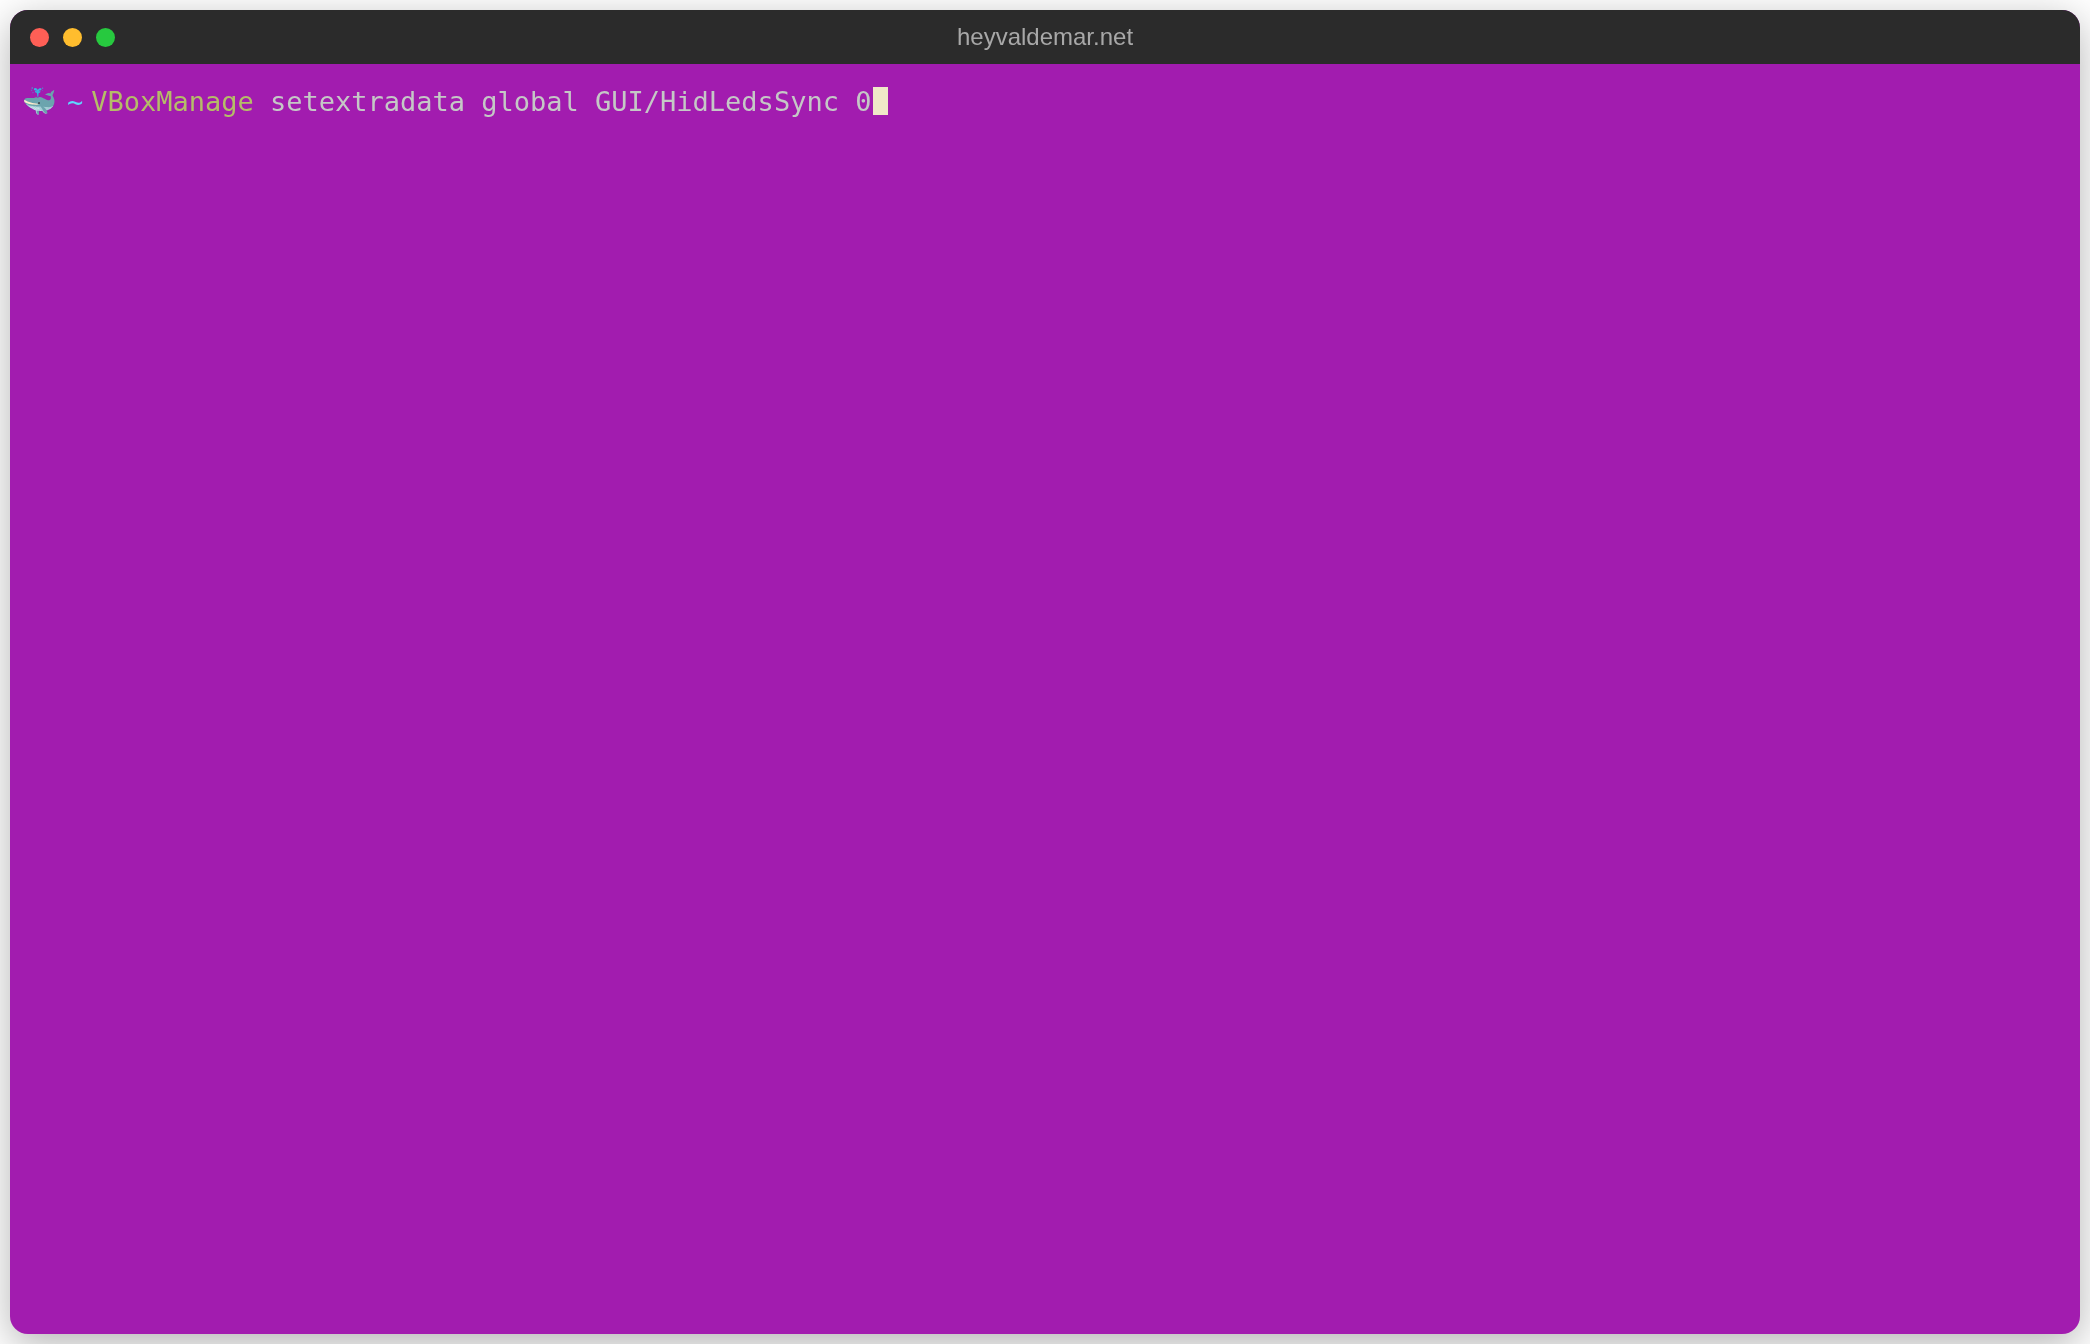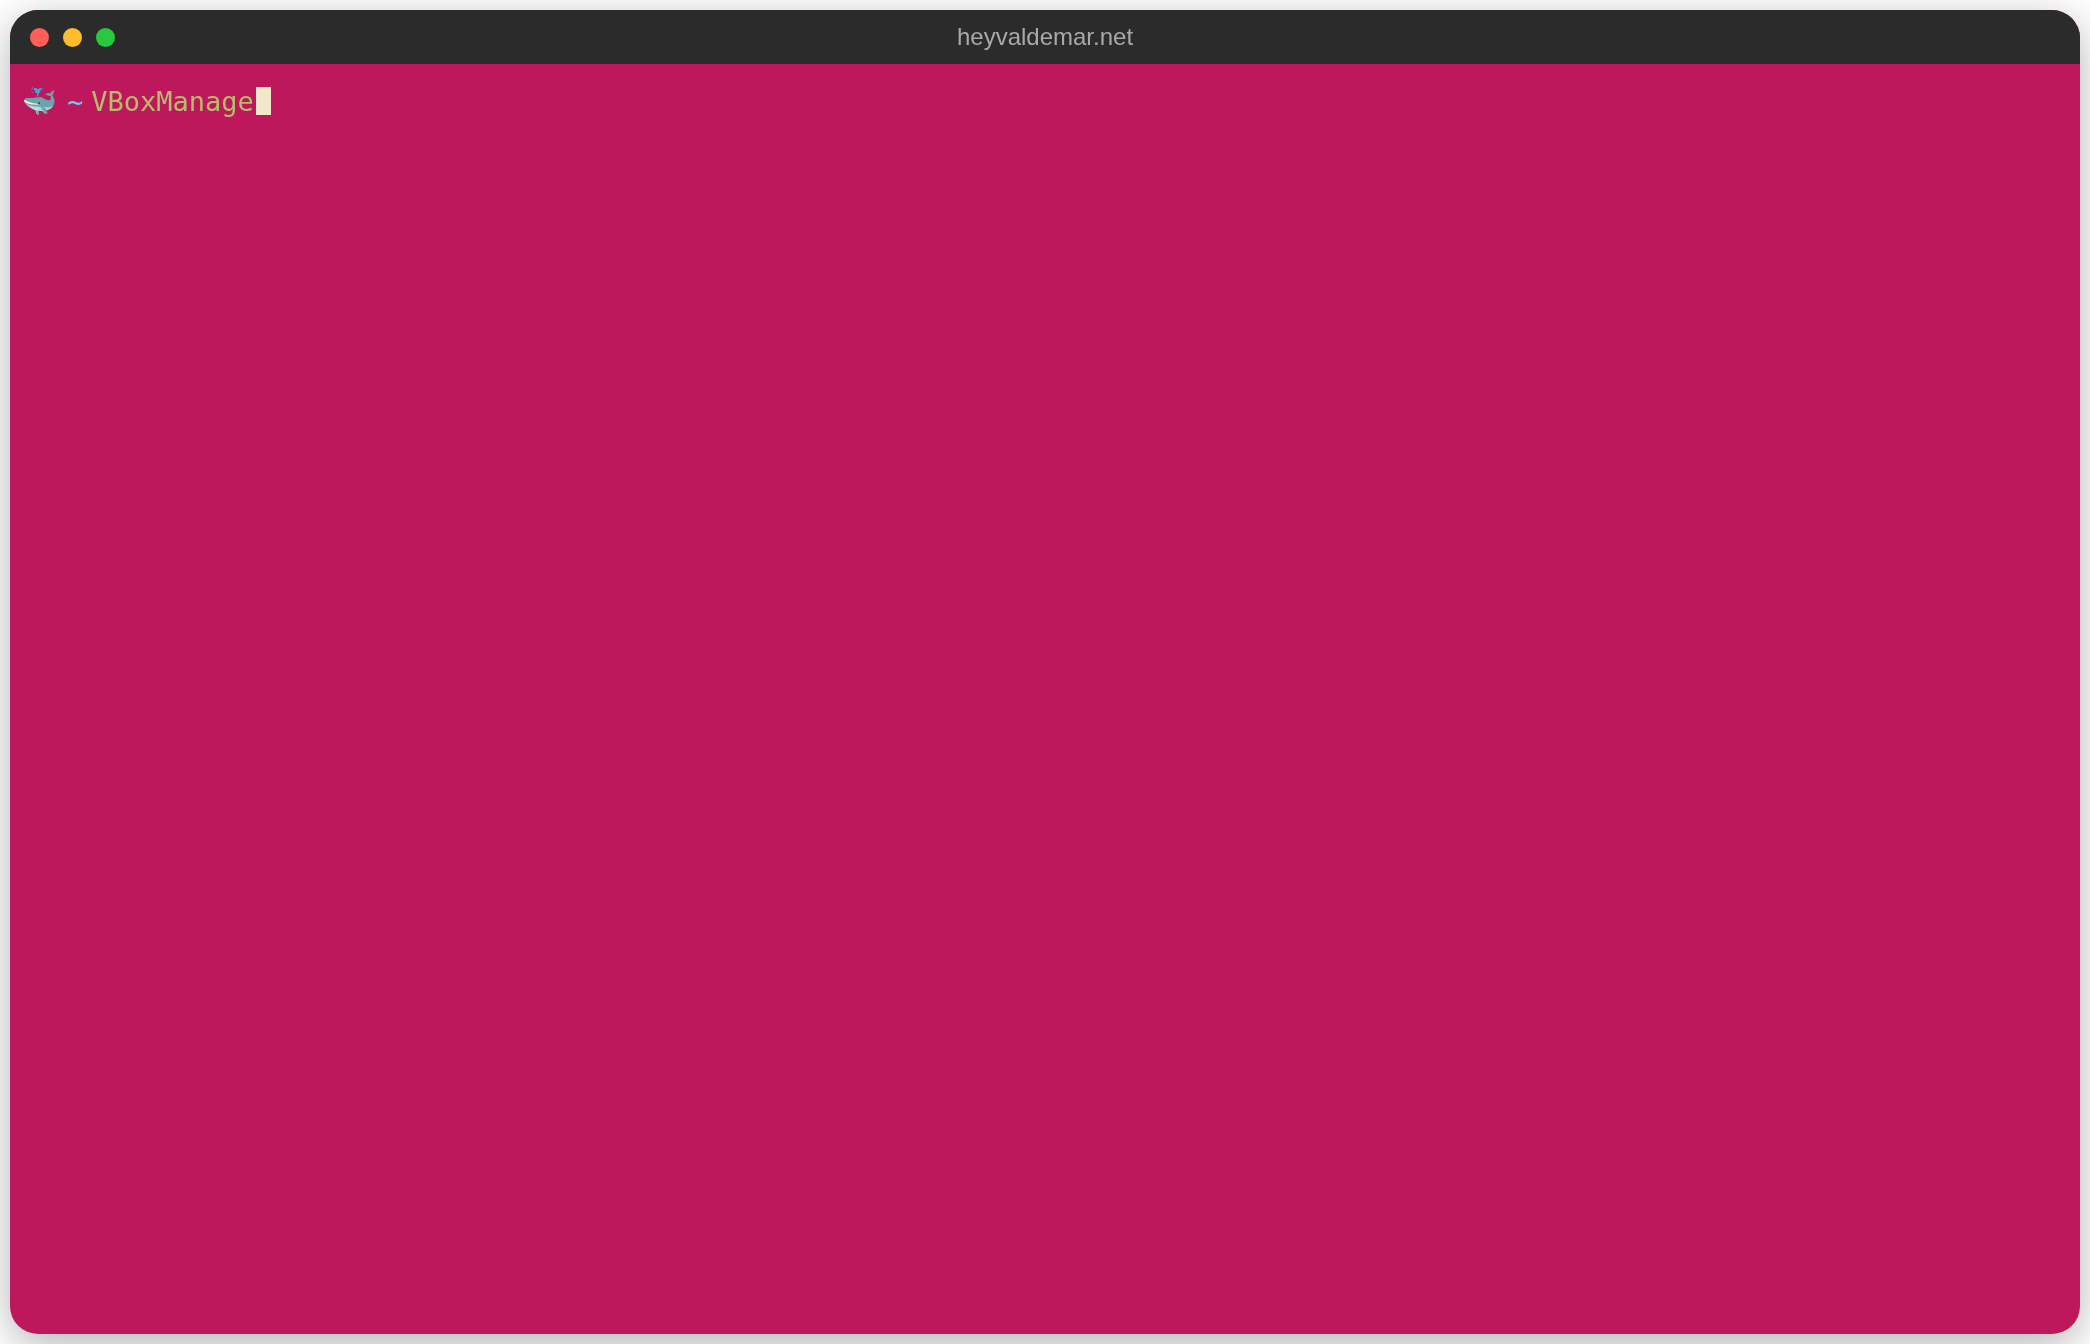--- a/index.html
+++ b/index.html
@@ -14,22 +14,22 @@
       background: #ffffff;
       display: flex;
       align-items: center;
       justify-content: center;
       font-family: 'SF Mono', 'Menlo', 'Monaco', 'Consolas', monospace;
     }
     
     .terminal-window {
       width: 2070px;
       height: 1324px;
-      background: #be185d;
-      border-radius: 28px;
+      background: #a21caf;
+      border-radius: 18px;
       overflow: hidden;
       display: flex;
       flex-direction: column;
       box-shadow: 0 10px 40px rgba(0,0,0,0.3);
     }
     
     .titlebar {
       height: 54px;
       background: #2b2b2b;
       display: flex;
@@ -125,16 +125,17 @@
       <div class="traffic-light yellow"></div>
       <div class="traffic-light green"></div>
     </div>
     <div class="window-title">heyvaldemar.net</div>
   </div>
   <div class="terminal-body">
     <div class="prompt-line">
       <span class="prompt-icon">🐳</span>
       <span class="prompt-tilde">~</span>
       <span class="cmd-executable">VBoxManage</span>
+      <span class="cmd-arg"> setextradata global GUI/HidLedsSync 0</span>
       <span class="cursor-block"></span>
     </div>
   </div>
 </div>
 
 </body></html>

